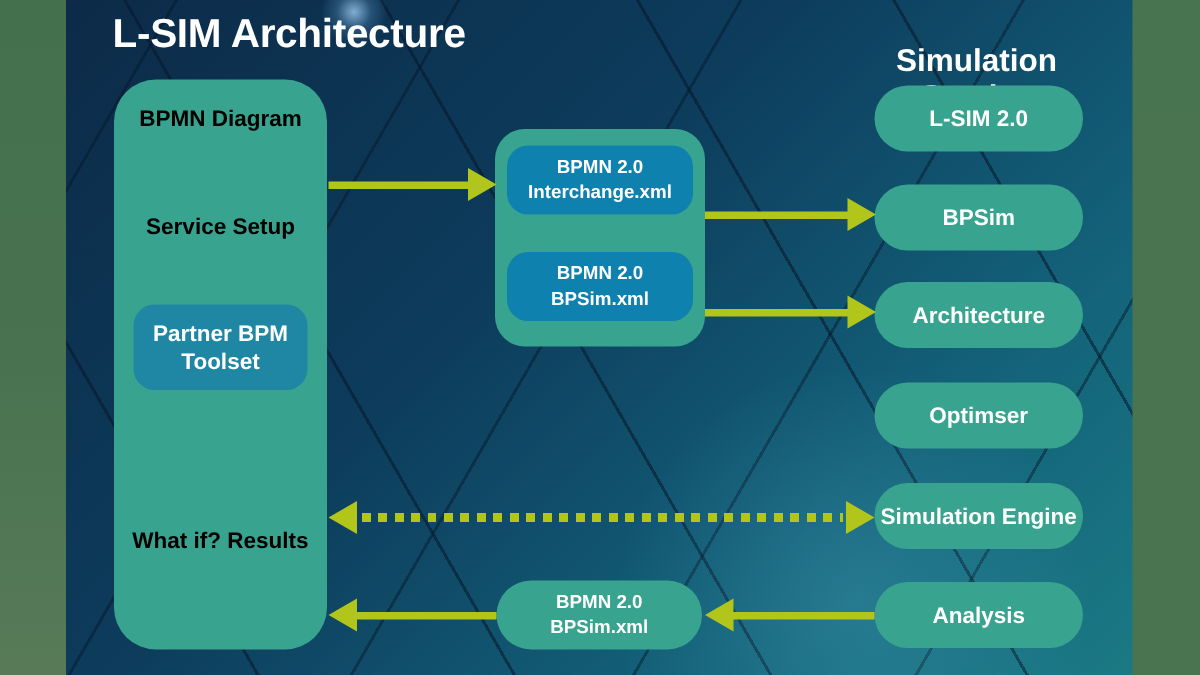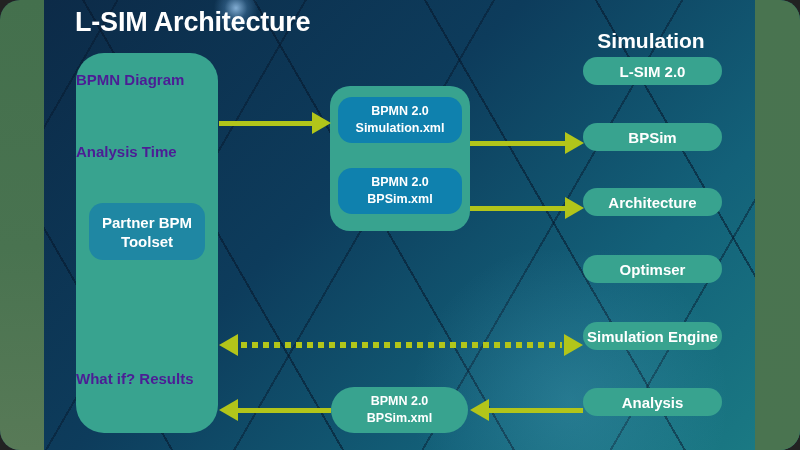--- a/index.html
+++ b/index.html
@@ -2,21 +2,20 @@
 <html><head>
 <meta charset="utf-8">
 <style>
   html,body{margin:0;padding:0;background:#222;}
   .slide{
     position:relative;
     width:800px;height:450px;
     overflow:hidden;
     font-family:"Liberation Sans","DejaVu Sans",sans-serif;
     background:linear-gradient(135deg,#0c2946 0%,#0d3c5c 42%,#136179 72%,#1b7d85 100%);
-    border-radius:20px;
   }
   
   .grid-lines{
     position:absolute;inset:0;
     background:
       repeating-linear-gradient(60deg, rgba(6,22,42,.55) 0 2px, transparent 2px 148px),
       repeating-linear-gradient(-60deg, rgba(6,22,42,.45) 0 2px, transparent 2px 163px);
   }
   .glow-main{
     position:absolute;left:400px;top:250px;width:340px;height:290px;
@@ -31,22 +30,22 @@
   .edge.right{left:755px;width:45px;background:linear-gradient(180deg,#497450 0%,#4a7450 100%);}
 
   .title{
     position:absolute;left:75px;top:7px;
     font-size:27px;font-weight:700;color:#fff;letter-spacing:-.2px;
   }
 
   .teal-box{background:#38a38f;color:#fff;position:absolute;}
   .left-panel{left:76px;top:53px;width:142px;height:380px;border-radius:28px;}
   .panel-item{
-    position:absolute;left:0;right:0;text-align:left;
-    font-size:15px;font-weight:600;line-height:22px;color:#4c1d95;
+    position:absolute;left:0;right:0;text-align:center;
+    font-size:15px;font-weight:600;line-height:22px;color:#000000;
   }
   .partner-box{
     position:absolute;left:13px;top:150px;width:116px;height:57px;
     background:#1f87a3;border-radius:14px;
     display:flex;align-items:center;justify-content:center;
     font-size:15px;font-weight:700;line-height:19px;text-align:center;
     padding:0 4px;box-sizing:border-box;
   }
 
   .mid-group{left:330px;top:86px;width:140px;height:145px;border-radius:20px;}
@@ -62,21 +61,21 @@
     left:331px;top:387px;width:137px;height:46px;border-radius:23px;
     display:flex;flex-direction:column;align-items:center;justify-content:center;
     font-size:12.5px;font-weight:600;line-height:17px;text-align:center;
   }
 
   .right-header{
     position:absolute;left:571px;top:29px;width:160px;text-align:center;
     font-size:21px;font-weight:600;color:#fff;
   }
   .pill{
-    position:absolute;left:583px;width:139px;height:28px;border-radius:22px;
+    position:absolute;left:583px;width:139px;height:44px;border-radius:22px;
     background:#38a38f;color:#fff;
     display:flex;align-items:center;justify-content:center;
     font-size:15px;font-weight:600;text-align:right;
   }
 
   
   .arrow-line{position:absolute;height:5px;background:#b2c51a;}
   .arrow-dots{
     position:absolute;height:6px;
     background:repeating-linear-gradient(90deg,#b2c51a 0 6px,transparent 6px 11px);
@@ -92,31 +91,31 @@
   <div class="grid-lines"></div>
   <div class="glow-main"></div>
   <div class="glow-flare"></div>
   <div class="edge left"></div>
   <div class="edge right"></div>
 
   <div class="title">L-SIM Architecture</div>
 
   <div class="teal-box left-panel">
     <div class="panel-item" style="top:16px;">BPMN Diagram</div>
-    <div class="panel-item" style="top:88px;">Analysis Time</div>
+    <div class="panel-item" style="top:88px;">Service Setup</div>
     <div class="partner-box">
       <span>Partner BPM Toolset</span>
     </div>
-    <div class="panel-item" style="top:315px;">What if? Results</div>
+    <div class="panel-item" style="top:297px;">What if? Results</div>
   </div>
 
   <div class="teal-box mid-group">
     <div class="xml-box a">
       <span>BPMN 2.0</span>
-      <span>Simulation.xml</span>
+      <span>Interchange.xml</span>
     </div>
     <div class="xml-box b">
       <span>BPMN 2.0</span>
       <span>BPSim.xml</span>
     </div>
   </div>
 
   <div class="teal-box output-box">
     <span>BPMN 2.0</span>
     <span>BPSim.xml</span>

